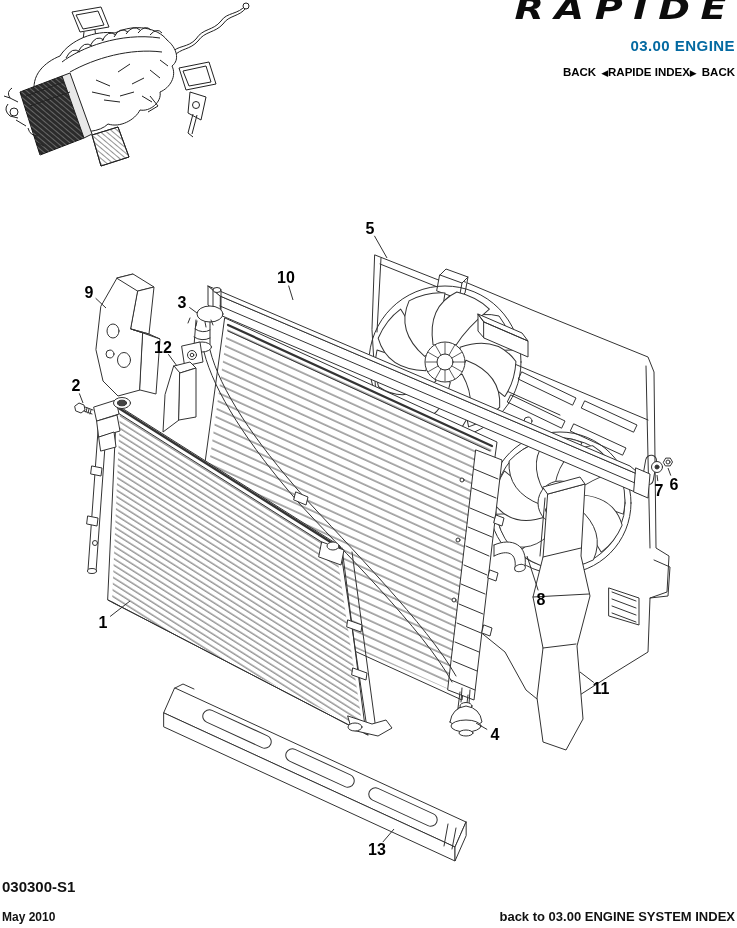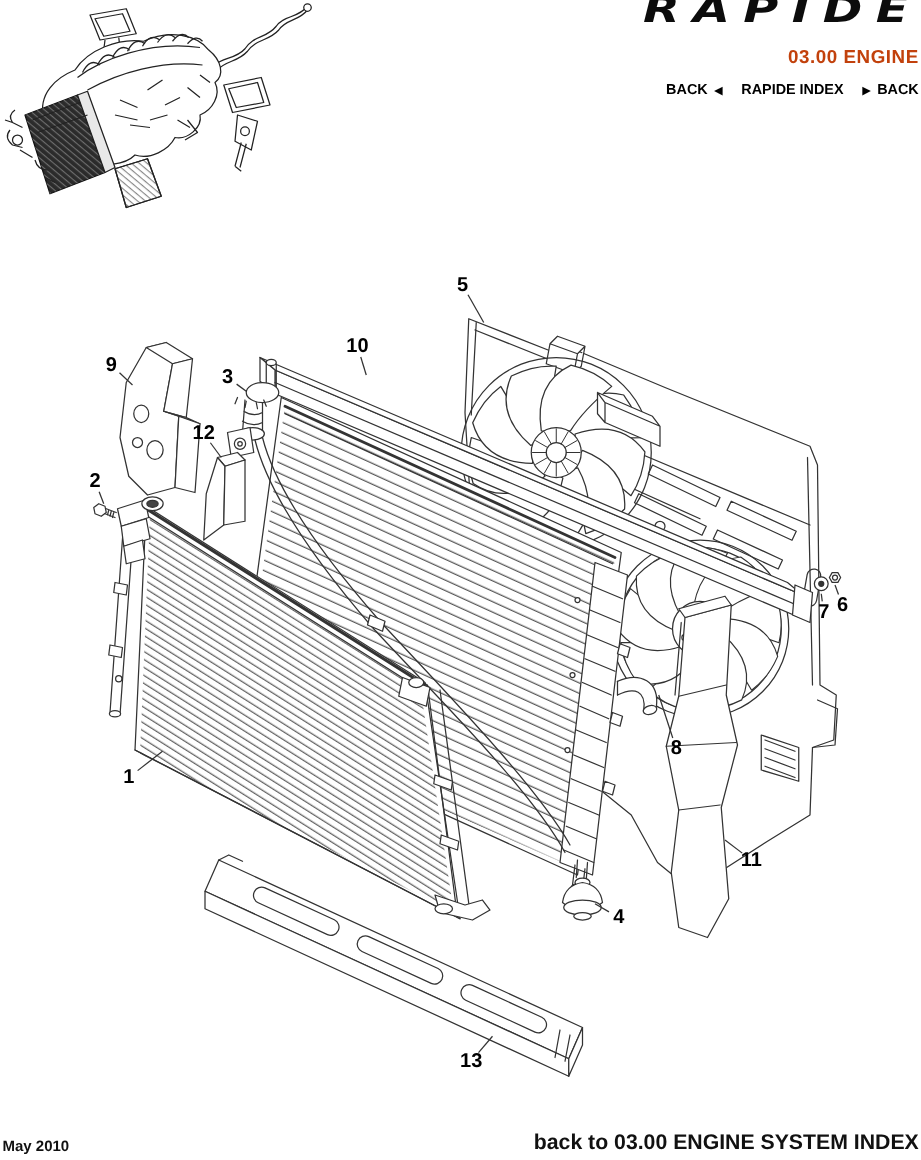--- a/index.html
+++ b/index.html
@@ -11,37 +11,37 @@
   .logo{
     position:absolute;top:-6px;right:0px;
     font-family:"DejaVu Sans",sans-serif;
     font-style:italic;font-weight:bold;font-size:36px;line-height:1;
     letter-spacing:0.28em;color:#0c0c0c;
     transform:scaleY(0.82) scaleX(1.06);transform-origin:top right;
     white-space:nowrap;
   }
   .section-title{
     position:absolute;top:37px;right:2px;
-    font-size:15px;font-weight:bold;letter-spacing:0.03em;color:#c2410c;
+    font-size:15px;font-weight:bold;letter-spacing:0.03em;color:#0369a1;
   }
   .nav{
     position:absolute;top:66px;right:2px;
-    display:flex;align-items:center;gap:15px;
+    display:flex;align-items:center;
     font-size:11.5px;font-weight:bold;color:#000;
   }
   .nav .navitem{cursor:pointer;display:flex;align-items:center;gap:5px;}
   .nav .tri{font-size:9px;position:relative;top:0.5px;}
   
   .footer-left{position:absolute;left:2px;bottom:4px;}
   .doc-number{font-size:15px;font-weight:bold;line-height:1.2;}
   .doc-title{font-size:15px;font-weight:bold;line-height:1.2;}
-  .doc-date{font-size:12px;font-weight:bold;margin-top:3px;}
+  .doc-date{font-size:12px;font-weight:bold;margin-top:14px;}
   .footer-right{
     position:absolute;right:2px;bottom:4px;
-    font-size:17px;font-weight:bold;cursor:pointer;
+    font-size:13px;font-weight:bold;cursor:pointer;
   }
   svg{position:absolute;left:0;top:0;}
   svg text.callout{font-family:"Liberation Sans","DejaVu Sans",sans-serif;font-weight:bold;font-size:16px;fill:#000;}
 </style>
 </head>
 <body>
 
 <div class="logo">RAPIDE</div>
 <div class="section-title">03.00 ENGINE</div>
 <div class="nav">
@@ -346,15 +346,16 @@
       <line x1="593.8" y1="682.5" x2="580" y2="672" stroke="#333" stroke-width="1"></line>
       <text x="601" y="688" text-anchor="middle" dominant-baseline="central" class="callout">11</text>
       <line x1="168.3" y1="354.2" x2="177" y2="366" stroke="#333" stroke-width="1"></line>
       <text x="163" y="347" text-anchor="middle" dominant-baseline="central" class="callout">12</text>
       <line x1="382.8" y1="842.1" x2="394" y2="829" stroke="#333" stroke-width="1"></line>
       <text x="377" y="849" text-anchor="middle" dominant-baseline="central" class="callout">13</text>
     </g>
 </svg>
 
 <div class="footer-left">
+  <div class="doc-number">030300-S1</div>
   <div class="doc-date">May 2010</div>
 </div>
 <div class="footer-right">back to 03.00 ENGINE SYSTEM INDEX</div>
 
 </body></html>

